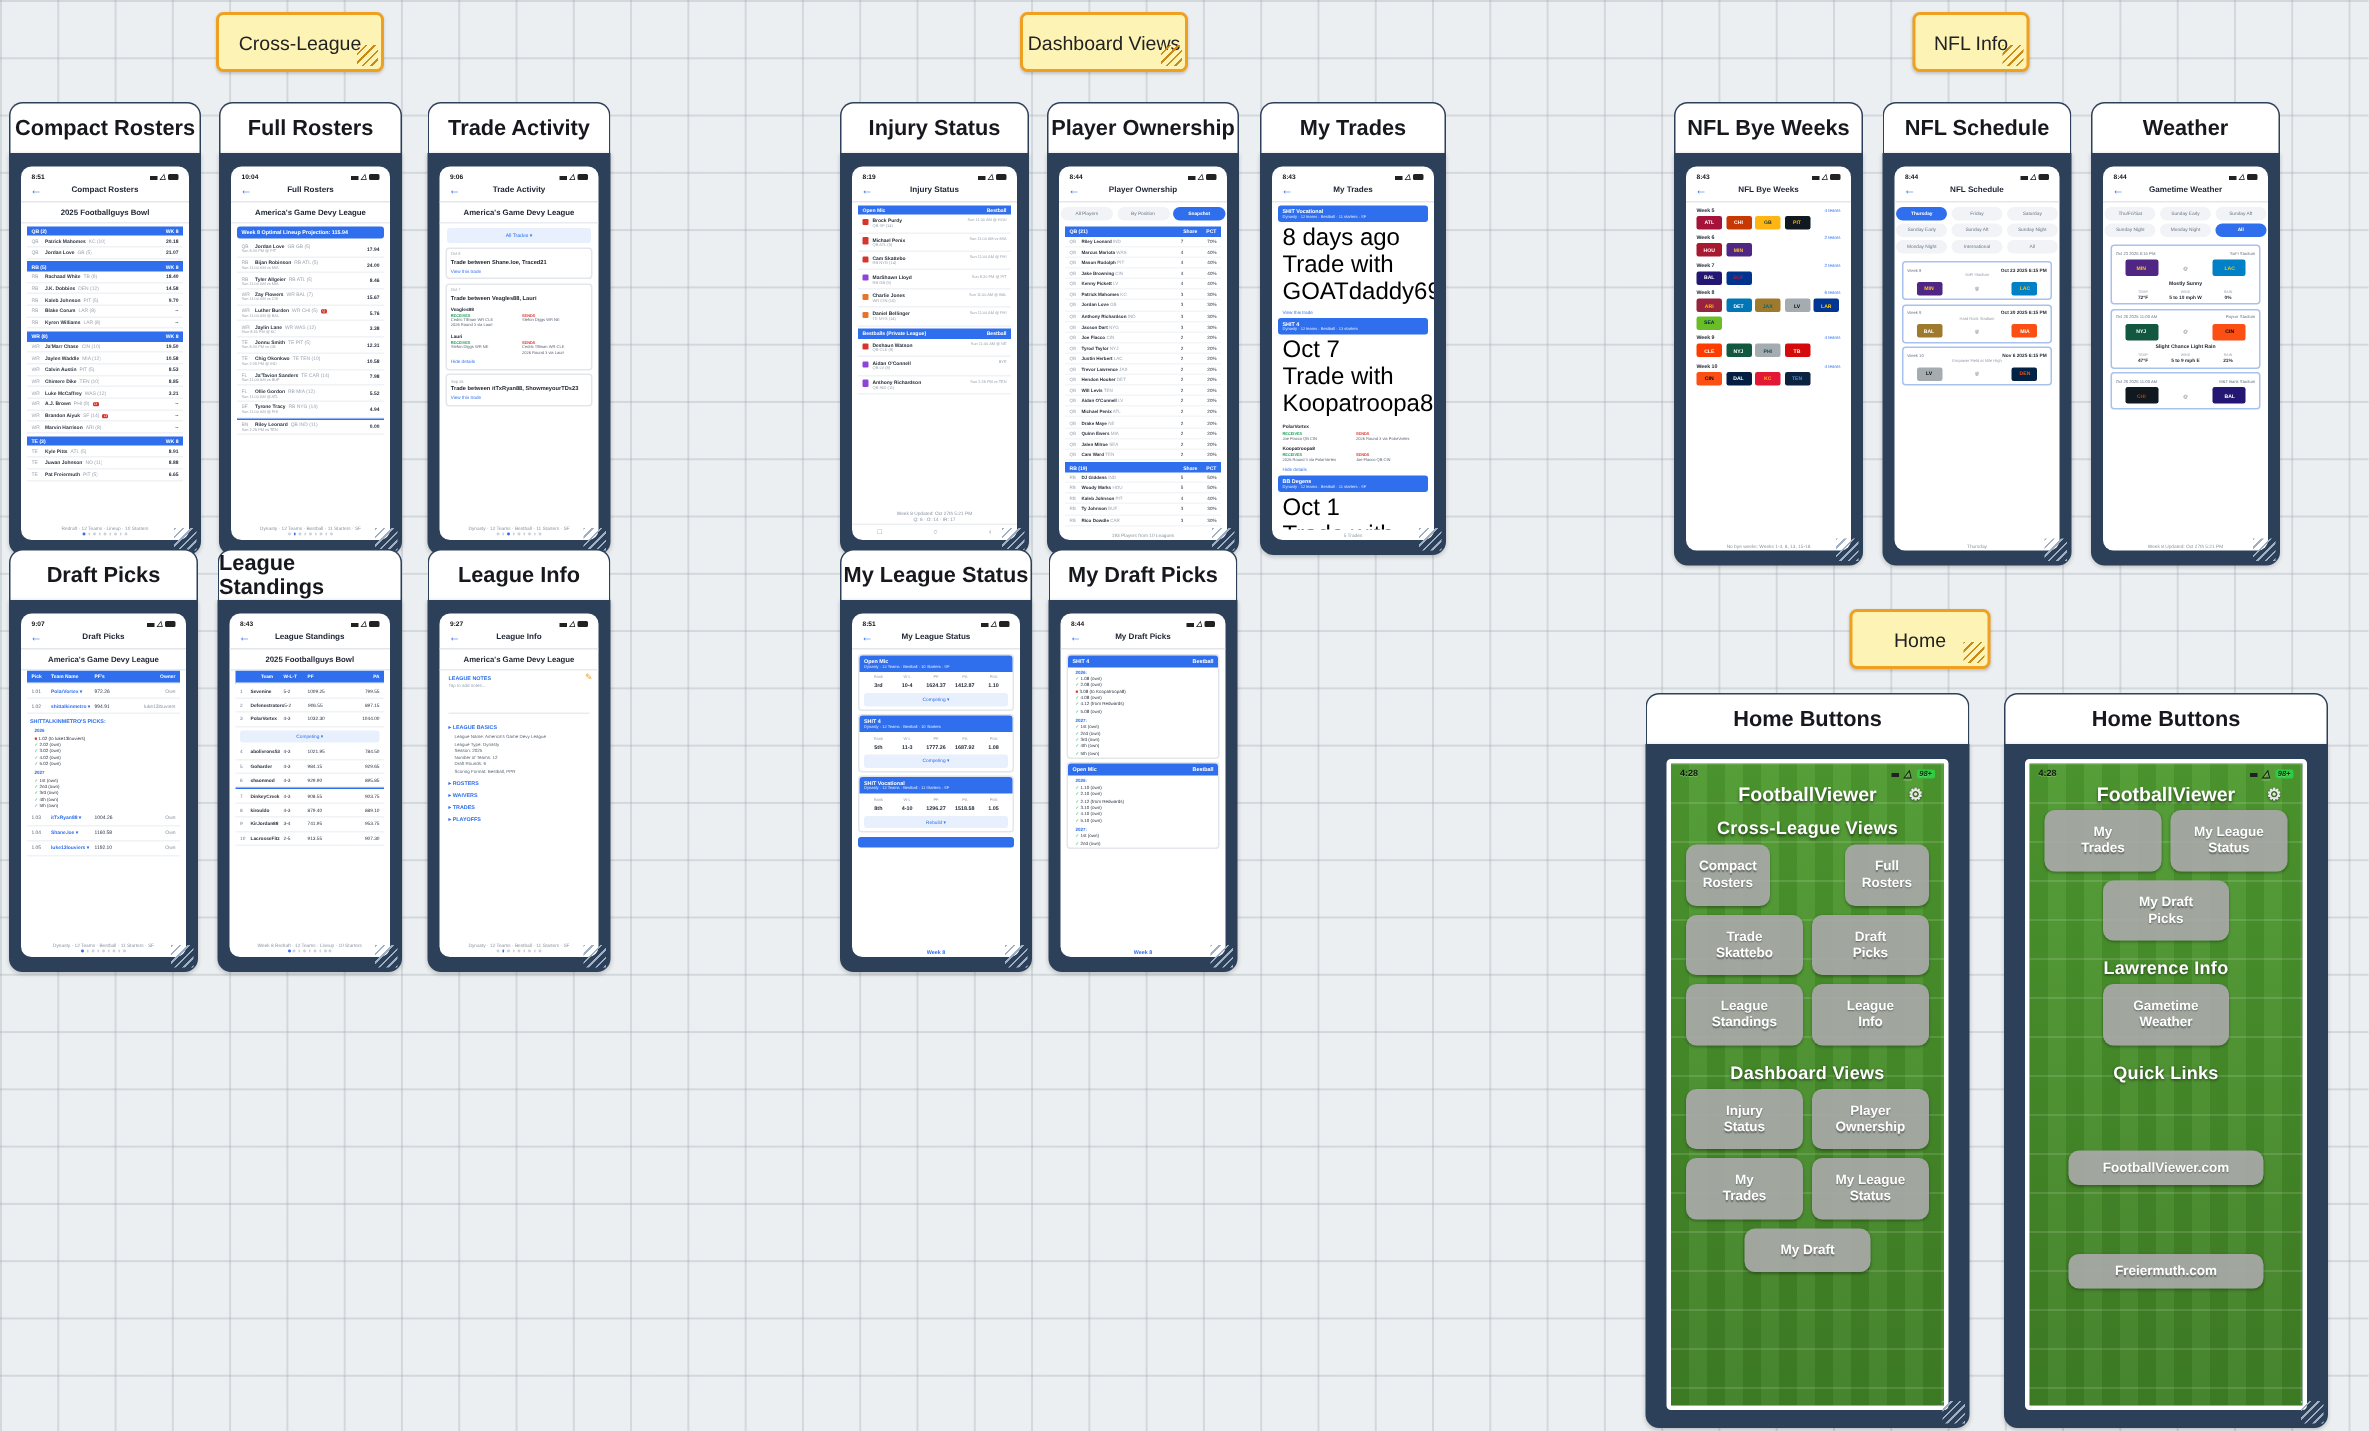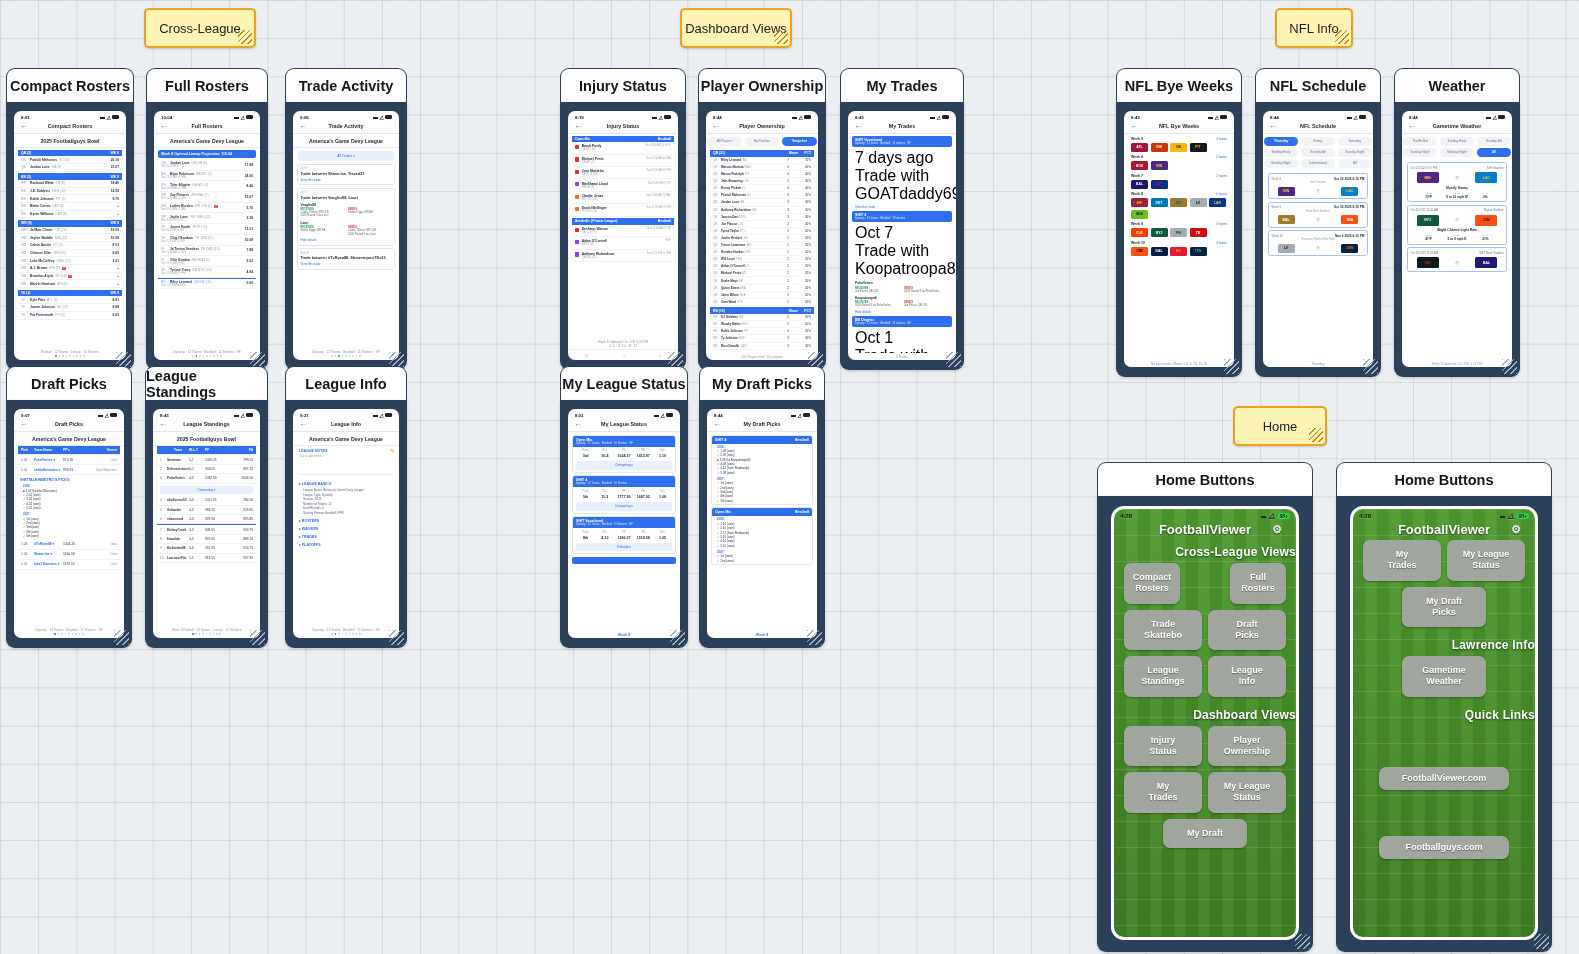--- a/index.html
+++ b/index.html
@@ -166,32 +166,32 @@
   .statgrid .k{ font-size:2.7px; color:#9aa3b0; }
   .statgrid .v{ font-size:3.6px; font-weight:bold; color:#1d2430; margin-top:1px; }
 
   
   .fieldphone{
     background:
       repeating-linear-gradient(to bottom, rgba(255,255,255,.12) 0 1px, transparent 1px 26px),
       repeating-linear-gradient(to right, rgba(0,0,0,.05) 0 12px, rgba(255,255,255,.045) 12px 24px),
       linear-gradient(#4e9a2f,#3f7f25);
     width:100%; height:100%; overflow:hidden; display:flex; flex-direction:column;
-    border:3px solid #fff; border-radius:13px;
+    border:3px solid #fff; border-radius:3px;
   }
   .f-status{ display:flex; justify-content:space-between; align-items:center;
     padding:3px 6px 0 6px; font-size:6px; font-weight:bold; color:#10140f;
     text-shadow:0 1px 0 rgba(255,255,255,.25); }
   .f-right{ display:flex; gap:3px; align-items:center; }
   .f-batt{ background:#2ecc40; color:#06310c; font-size:5px; border-radius:1.5px;
     padding:0 2px; font-weight:bold; }
   .f-brand{ text-align:center; font-size:13px; font-weight:bold; color:#fff;
     text-shadow:0 1px 2px rgba(0,0,0,.55); padding:2px 0 3px 0; position:relative; }
   .f-gear{ position:absolute; right:14px; top:3px; font-size:11px; color:#e8e8e8; }
-  .f-sect{ text-align:right; font-size:12px; font-weight:bold; color:#fff;
+  .f-sect{ text-align:center; font-size:12px; font-weight:bold; color:#fff;
     text-shadow:0 1px 2px rgba(0,0,0,.6); padding:5px 0 4px 0; letter-spacing:.2px; }
   .f-grid{ display:flex; gap:6px; padding:0 10px 6px 10px; }
   .f-btn{ flex:1; background:rgba(168,168,168,.92); border-radius:7px; color:#fff;
     font-size:9px; font-weight:bold; text-align:center; padding:9px 2px; line-height:1.25;
     text-shadow:0 1px 1px rgba(0,0,0,.4); box-shadow:0 1px 2px rgba(0,0,0,.3); }
   .f-btn.wide{ flex:0 0 52%; margin:0 auto; }
   .f-btn.link{ padding:6px 2px; font-size:9px;margin-top:41px; }
 
   
 </style>
@@ -992,21 +992,21 @@
             <i class="sb-batt"></i>
           </span>
         </div>
         <div class="navbar">
           <span class="back">←</span>
           <span class="navtitle">My Trades</span>
         </div>
         <div class="screen" id="mt-list">
             <div class="bluebar"><span>SHIT Vocational</span><small>Dynasty · 12 teams · Bestball · 11 starters · SF</small></div>
             <div style="padding: 0px 3px;">
-              <div class="pdate">7 days ago</div>
+              <div class="pdate">8 days ago</div>
               <div class="ptitle">Trade with GOATdaddy69</div>
               <div class="link">View this trade</div>
             </div>
             <div class="bluebar"><span>SHIT 4</span><small>Dynasty · 12 teams · Bestball · 13 starters</small></div>
             <div style="padding: 0px 3px;">
               <div class="pdate">Oct 7</div>
               <div class="ptitle">Trade with Koopatroopa8</div>
               <div class="tradeside">
                 <div class="who">PolarVortex</div>
                 <div class="tradecols">
@@ -1861,21 +1861,21 @@
             <div class="f-sect">Lawrence Info</div>
             <div class="f-grid">
               <div class="f-btn wide" style="white-space: pre-line;">Gametime
 Weather</div>
             </div>
             <div class="f-sect">Quick Links</div>
             <div class="f-grid" style="padding: 0px 26px 5px;">
               <div class="f-btn link">FootballViewer.com</div>
             </div>
             <div class="f-grid" style="padding: 0px 26px 5px;">
-              <div class="f-btn link">Footballguys.com</div>
+              <div class="f-btn link">Freiermuth.com</div>
             </div>
           </div>
       </div>
       <span class="grip"></span>
     </div>
   </div>
 
 </div>
 
 </body></html>

